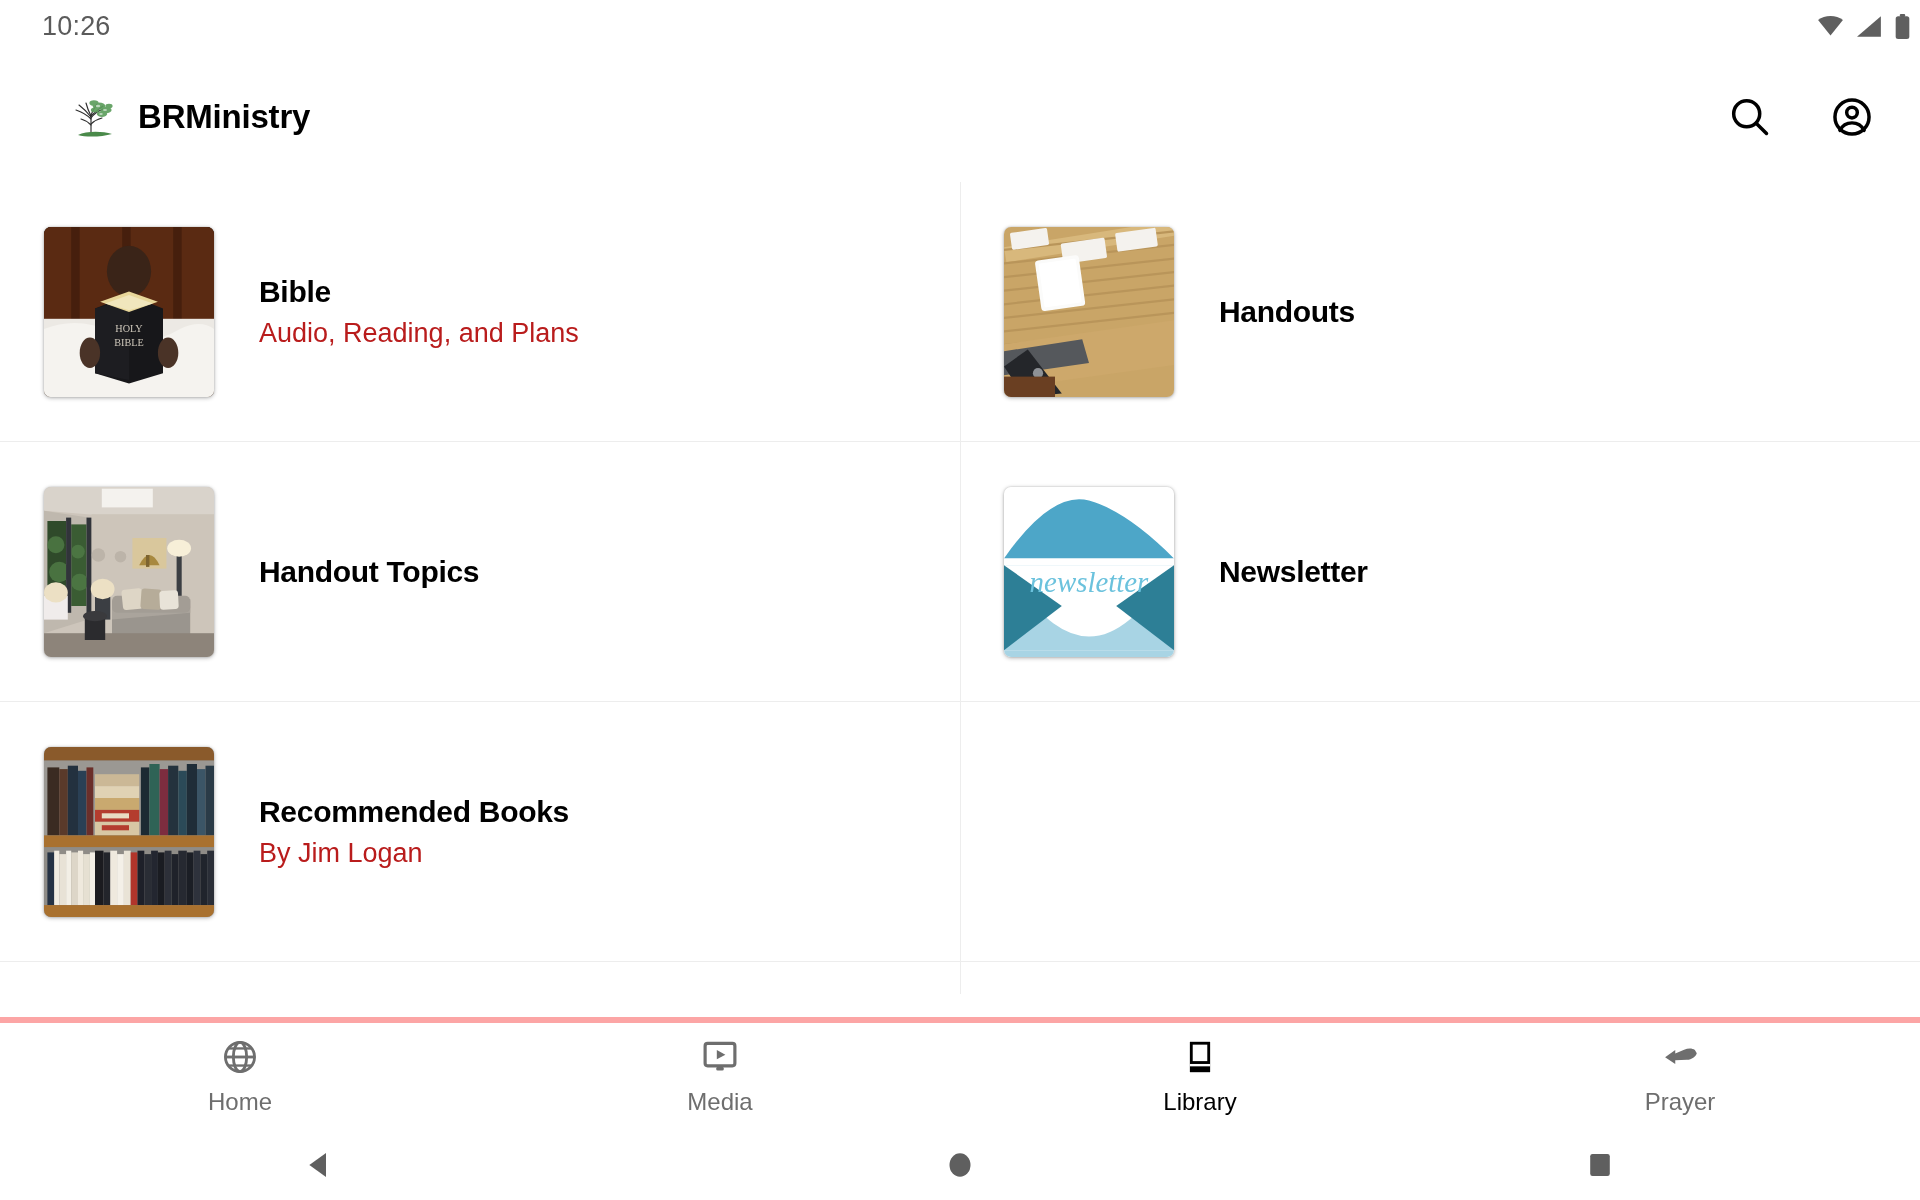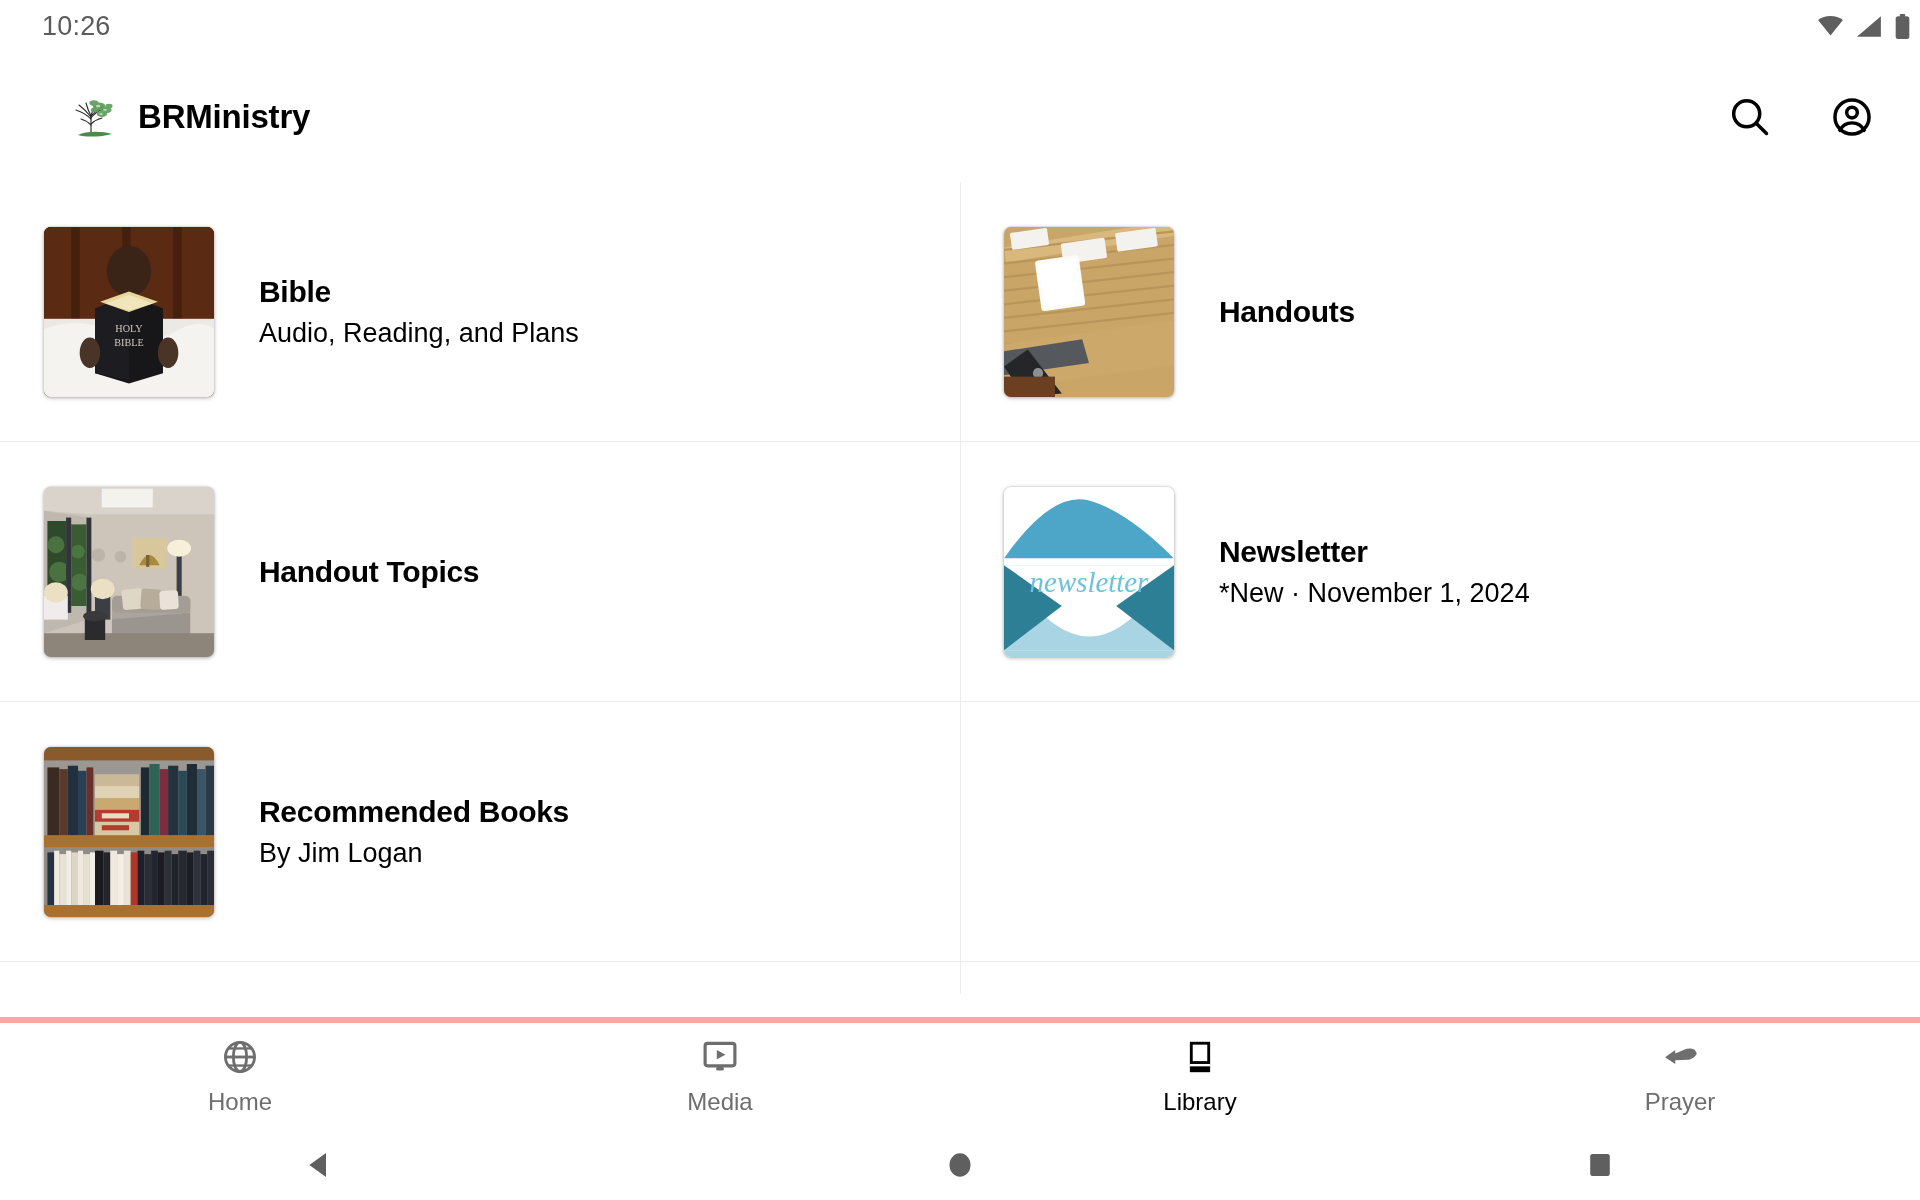--- a/index.html
+++ b/index.html
@@ -60,21 +60,21 @@
     box-shadow: 0 1px 4px rgba(0,0,0,.30), 0 0 2px rgba(0,0,0,.18);
     background: #e5e5e5;
   }
   .thumb svg { display: block; width: 170px; height: 170px; }
   .cell-text { padding-left: 45px; padding-right: 20px; min-width: 0; }
   .cell-title {
     font-size: 30px; font-weight: bold; color: #000;
     letter-spacing: -.3px; line-height: 1.14; white-space: nowrap;
   }
   .cell-sub {
-    font-size: 27px; color: #000000; margin-top: 9px;
+    font-size: 27px; color: #b91c1c; margin-top: 9px;
     line-height: 1.15; white-space: nowrap;
   }
   .cell.no-sub .cell-text { padding-bottom: 0; }
 
   
   .bottomnav {
     position: absolute; left: 0; top: 1017px; width: 1920px; height: 113px;
     background: #fff; border-top: 6px solid #fca5a5;
     display: flex; align-items: flex-start; padding-top: 15px;
   }
@@ -288,21 +288,20 @@
             <path d="M0 46 L100 46 L100 96 L0 96Z" fill="#a8d4e4"></path>
             <path d="M0 46 Q26 88 50 88 Q74 88 100 46 L100 46 L0 46Z" fill="#ffffff"></path>
             <path d="M0 46 L34 70 L0 96Z" fill="#2d7f96"></path>
             <path d="M100 46 L66 70 L100 96Z" fill="#2d7f96"></path>
             <path d="M0 96 L100 96 L100 100 L0 100Z" fill="#a8d4e4"></path>
             <text x="50" y="62" text-anchor="middle" font-size="17" font-family="Liberation Serif, serif" font-style="italic" fill="#6bc2dd">newsletter</text>
           </svg>
         </div>
         <div class="cell-text">
           <div class="cell-title">Newsletter</div>
-          <div class="cell-sub">*New · November 1, 2024</div>
         </div>
       </div>
     </div>
 
     <div class="row">
       <div class="cell">
         <div class="thumb">
           <svg viewBox="0 0 100 100">
             <rect width="100" height="100" fill="#8b8b8b"></rect>
             <rect x="0" y="0" width="100" height="8" fill="#8a5a2b"></rect>

